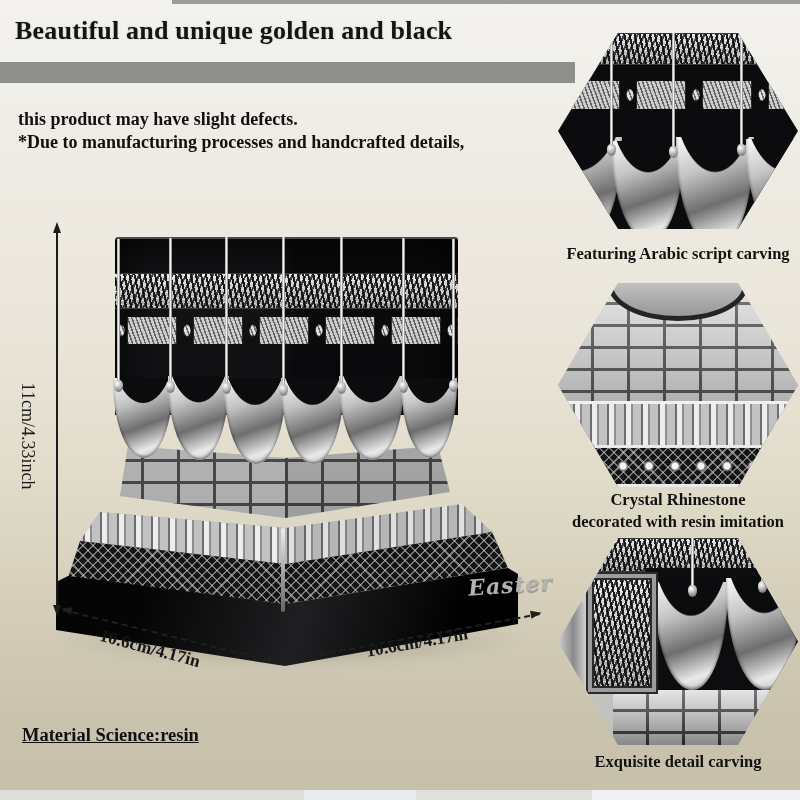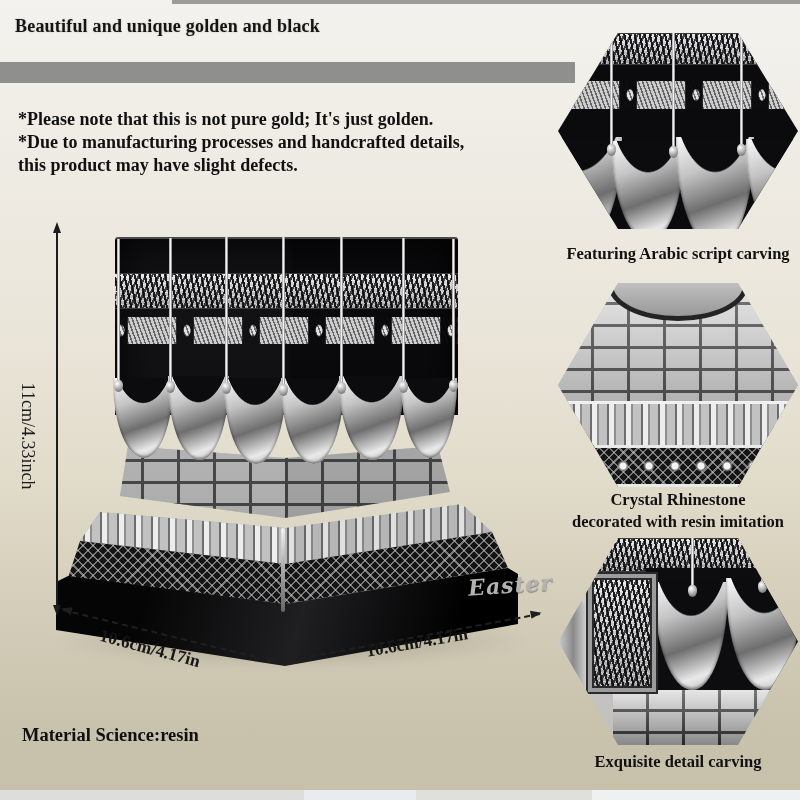--- a/index.html
+++ b/index.html
@@ -7,21 +7,21 @@
   #app{
     position:relative; width:800px; height:800px; overflow:hidden;
     font-family:"Liberation Serif", serif; color:#151515;
     background:linear-gradient(180deg,#f3f2ee 0%,#efece5 18%,#eae5d9 42%,#e1dbca 60%,#d4ceba 75%,#c9c3ae 90%,#c7c1ac 98%);
   }
   .abs{ position:absolute; }
 
   
   .top-strip{ left:172px; top:0; width:628px; height:4px; background:#9b9b98; }
   .page-title{
-    left:15px; top:16px; width:560px; font-size:18px; font-weight:bold;
+    left:15px; top:16px; width:560px; font-size:26px; font-weight:bold;
     letter-spacing:.2px; color:#141414; text-shadow:0 0 2px rgba(80,80,80,.25);
   }
   .header-bar{ left:0; top:62px; width:575px; height:21px; background:#8f8f8d; }
   .notes{ left:18px; top:108px; width:500px; font-size:18px; font-weight:bold; line-height:23px; color:#111; }
 
   
   .hex{
     width:240px; overflow:hidden;
     clip-path:polygon(25% 0,75% 0,100% 50%,75% 100%,25% 100%,0 50%);
     z-index:3;
@@ -171,38 +171,37 @@
     left:30px; top:36px; width:68px; height:118px; z-index:3;
     border:4px solid #9c9c9c; box-shadow:0 0 0 2px #2a2a2a, inset 0 0 0 2px #2a2a2a;
   }
   .h3-minaret{
     left:-4px; top:58px; width:32px; height:100px;
     background:linear-gradient(90deg,#e0e0e0,#8a8a8a 60%,#cfcfcf); border-radius:16px 16px 6px 6px;
   }
   .h3-bricks{ left:55px; top:152px; width:185px; height:55px; z-index:2; }
 
   
-  .specs{ left:22px; top:722px; font-size:18.5px; font-weight:bold; line-height:26px; color:#101010; }
+  .specs{ left:22px; top:722px; font-size:18.5px; font-weight:bold; line-height:26px; color:#101010;text-decoration:underline; }
   .bottom-strip{
     left:0; top:790px; width:800px; height:10px;
     background:linear-gradient(90deg,#dddddb 0 38%,#e9ecef 38% 52%,#dfdfdb 52% 74%,#eef0f2 74% 100%);
   }
 </style>
 </head>
 <body>
 
 <div id="app">
 
   <div class="abs top-strip"></div>
   <div class="abs page-title">Beautiful and unique golden and black</div>
   <div class="abs header-bar"></div>
   <div class="abs notes">
-    <div>*Please note that this is not pure gold; It's just golden.</div>
+    <div>this product may have slight defects.</div>
     <div>*Due to manufacturing processes and handcrafted details,</div>
-    <div>this product may have slight defects.</div>
   </div>
 
   <div class="abs scene">
     <div class="abs base-shadow"></div>
 
     <div class="abs cube"></div>
     <div class="abs band-script script-tex"></div>
     <div class="abs band-plaques plaque-tex"></div>
 
     <div class="cord" style="left:117px; top:239px; height:146px;"></div>

